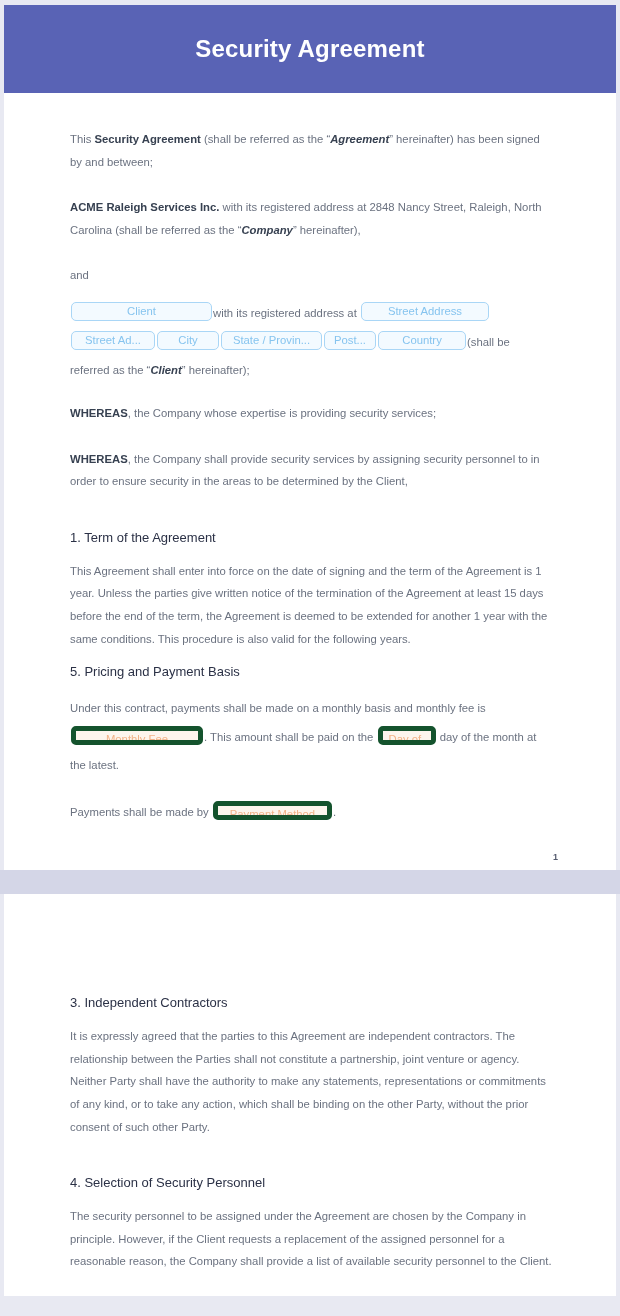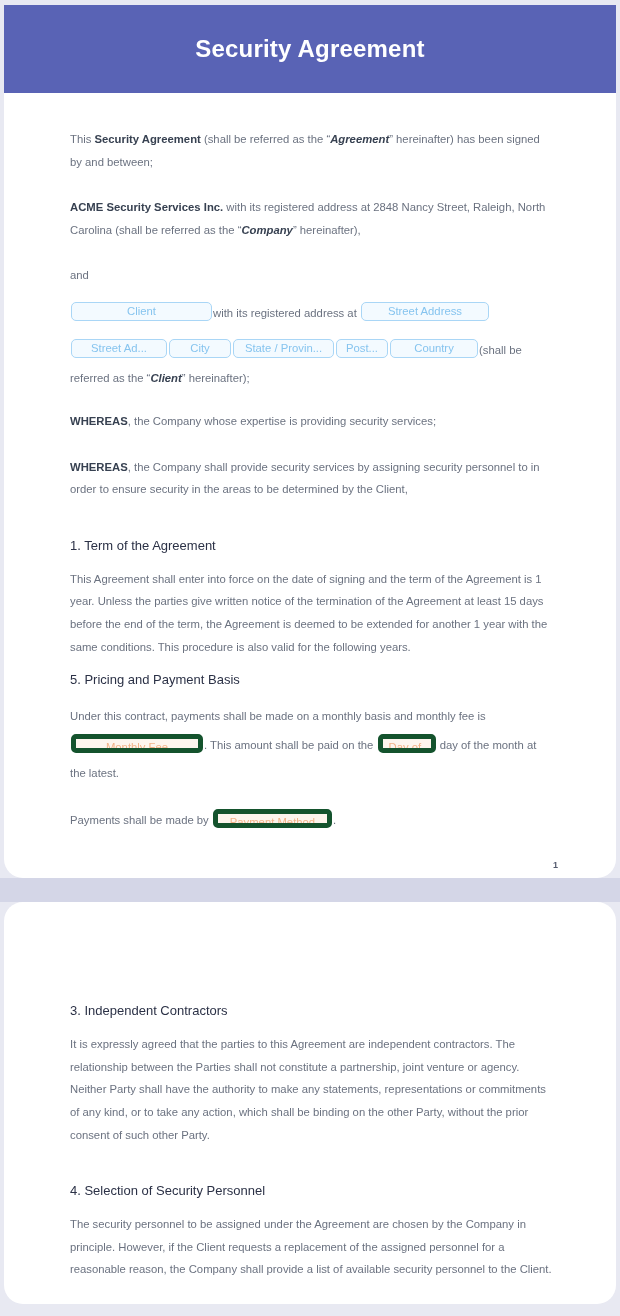--- a/index.html
+++ b/index.html
@@ -22,21 +22,20 @@
     background: #e8e9f2;
     position: relative;
     overflow: hidden;
   }
 
   .page {
     background: #ffffff;
     margin: 0 4px;
     width: 612px;
     position: relative;
-    border-radius: 19px;
   }
 
   .page-one { padding-bottom: 0; }
 
   
   .doc-header {
     background: #5963b5;
     height: 88px;
     display: flex;
     align-items: center;
@@ -110,21 +109,21 @@
 
   .fieldline {
     line-height: 28px;
     color: #6b7280;
     font-size: 11.3px;
   }
 
   
   .w-client   { width: 141px; }
   .w-street1  { width: 128px; }
-  .w-street2  { width: 96px; margin-top: 8px;  }
+  .w-street2  { width: 84px;  }
   .w-city     { width: 62px;  }
   .w-state    { width: 101px; }
   .w-post     { width: 52px;  }
   .w-country  { width: 88px;  }
   .w-fee      { width: 132px; }
   .w-dayof    { width: 58px;  }
   .w-paymeth  { width: 119px; }
 
   
   .page-number {
@@ -160,21 +159,21 @@
     </div>
 
     <div class="page-body">
 
       <div class="spacer-lg"></div>
 
       <p class="para"><span>This </span><b>Security Agreement</b><span> (shall be referred as the “</span><i>Agreement</i><span>” hereinafter) has been signed by and between;</span></p>
 
       <div class="spacer-lg"></div>
 
-      <p class="para"><b>ACME Security Services Inc.</b><span> with its registered address at 2848 Nancy Street, Raleigh, North Carolina (shall be referred as the “</span><i>Company</i><span>” hereinafter),</span></p>
+      <p class="para"><b>ACME Raleigh Services Inc.</b><span> with its registered address at 2848 Nancy Street, Raleigh, North Carolina (shall be referred as the “</span><i>Company</i><span>” hereinafter),</span></p>
 
       <div class="spacer-lg"></div>
 
       <p class="para">and</p>
 
       <div class="spacer-sm"></div>
 
       <div class="fieldline"><span class="field field-blue w-client">Client</span><span>with its registered address at</span> <span class="field field-blue w-street1">Street Address</span><span class="field field-blue w-street2">Street Ad...</span><span class="field field-blue w-city">City</span><span class="field field-blue w-state">State / Provin...</span><span class="field field-blue w-post">Post...</span><span class="field field-blue w-country">Country</span><span>(shall be referred as the “</span><i class="ital">Client</i><span>” hereinafter);</span></div>
 
       <div class="spacer-md"></div>

